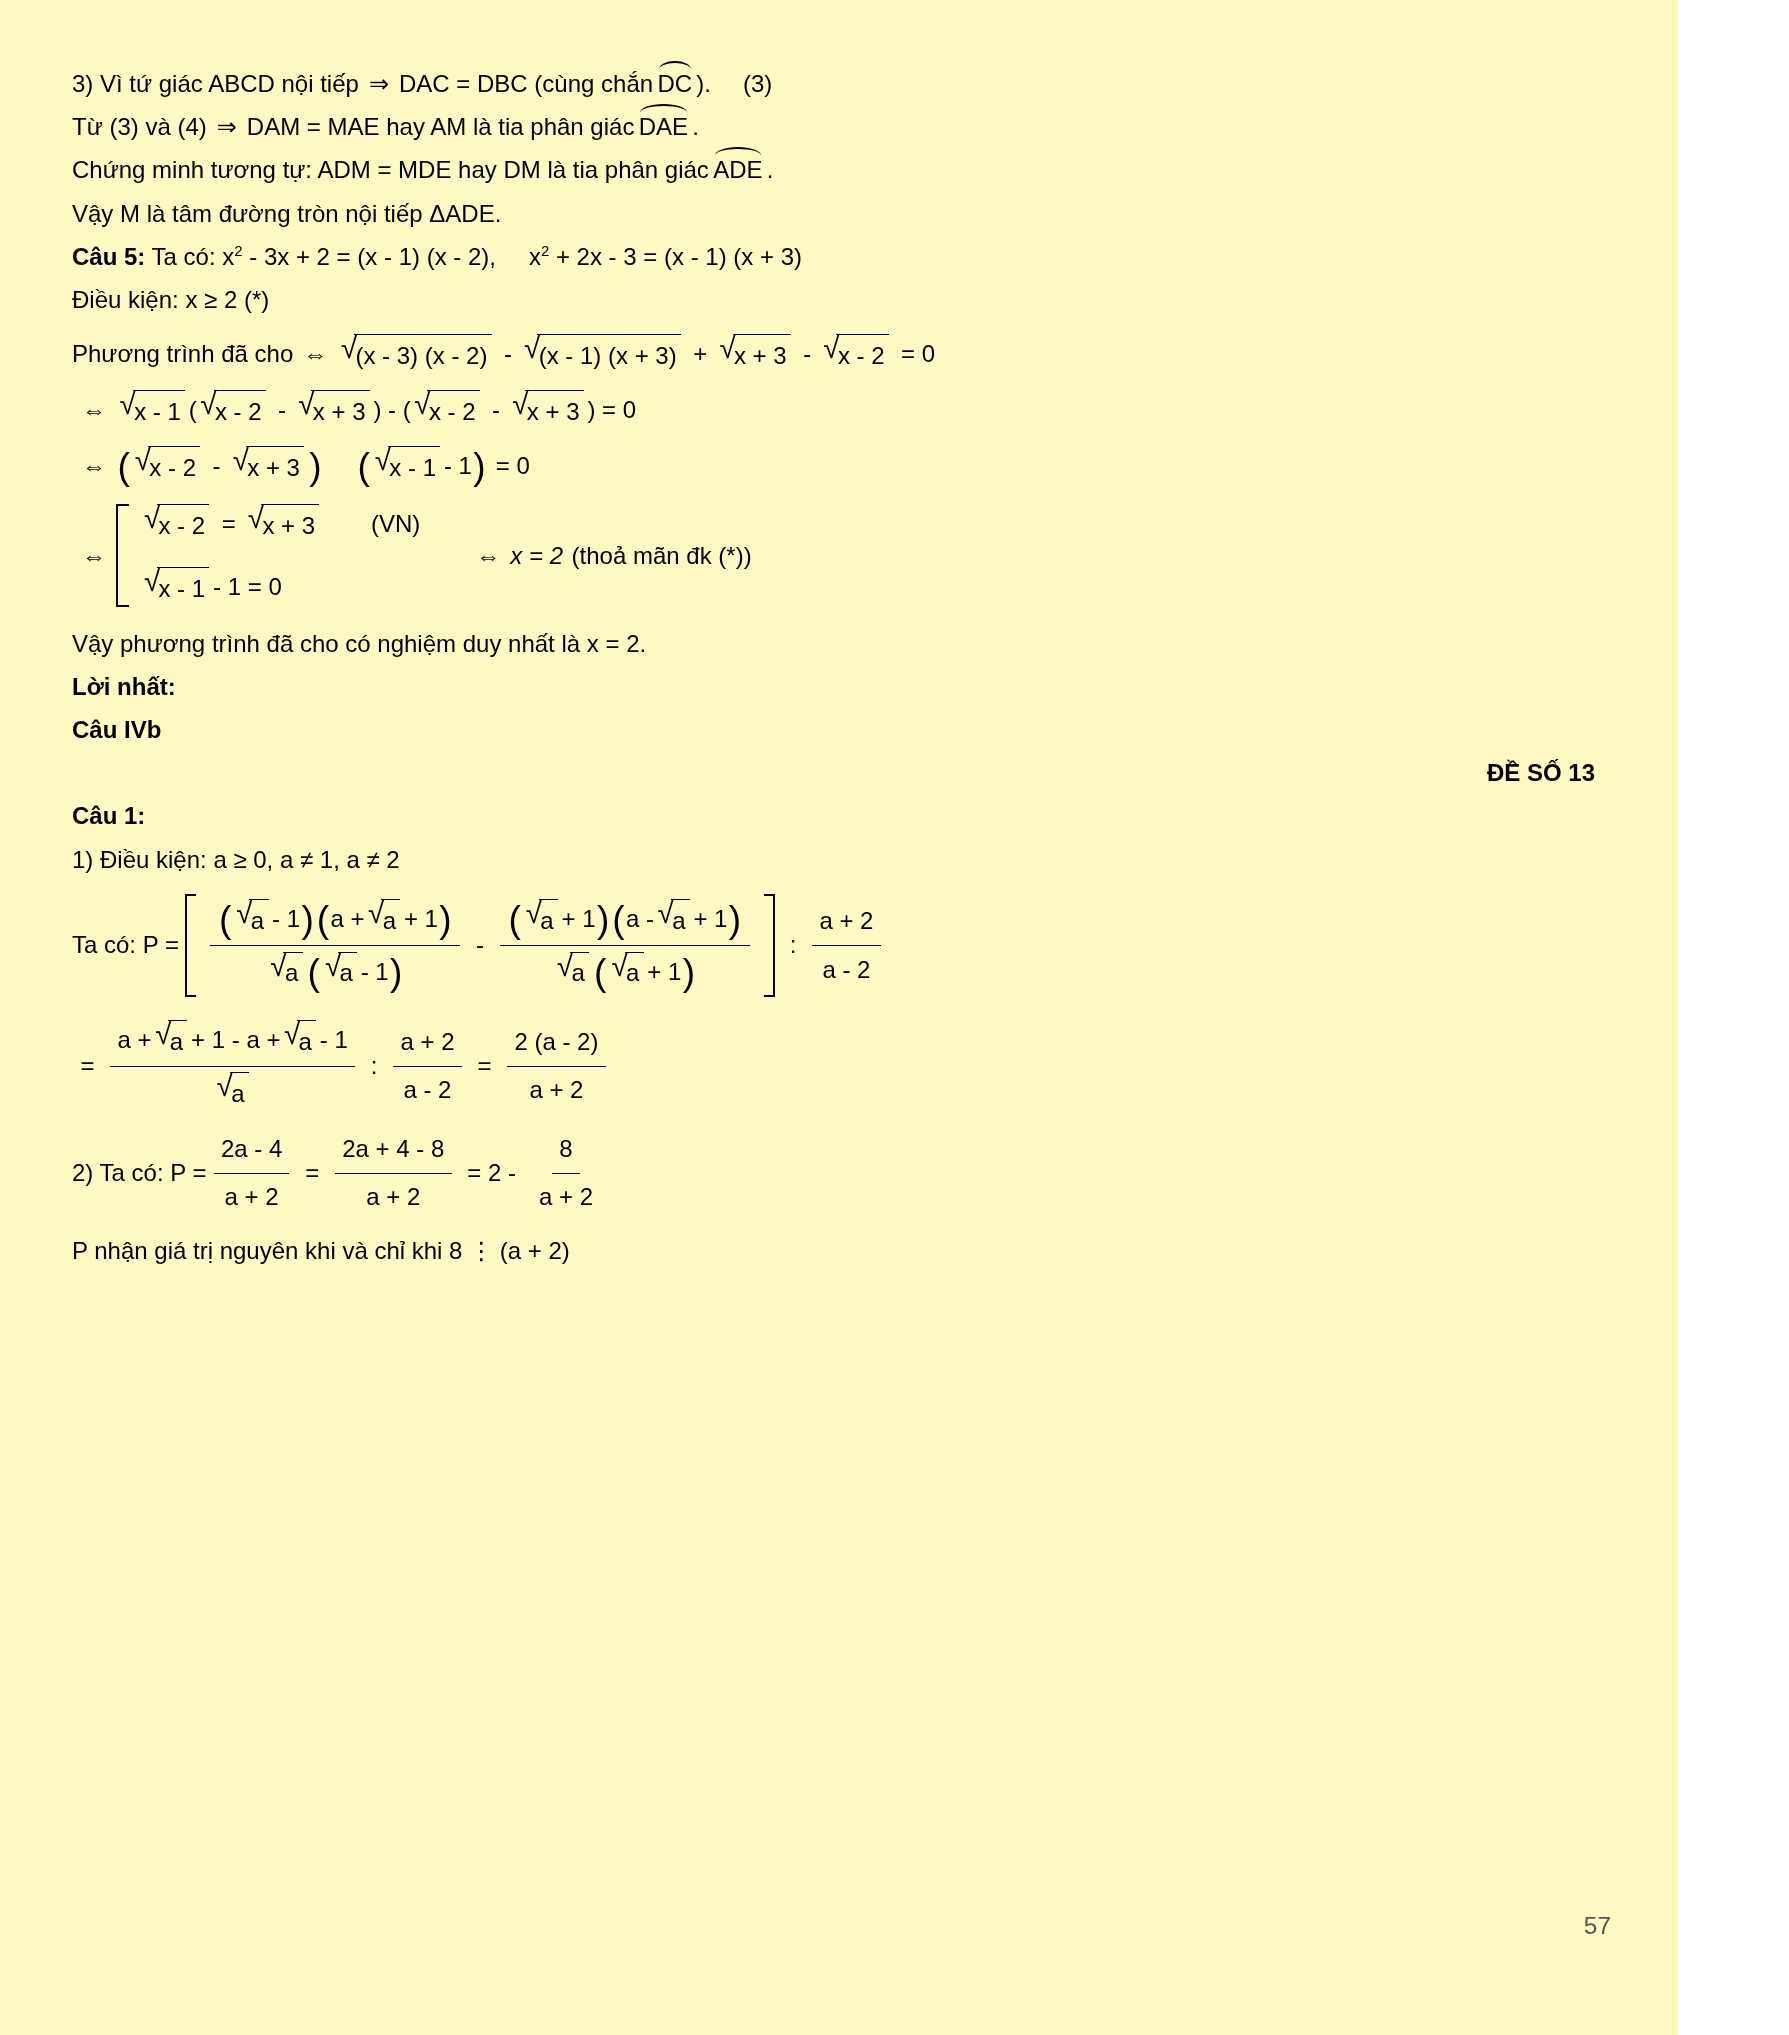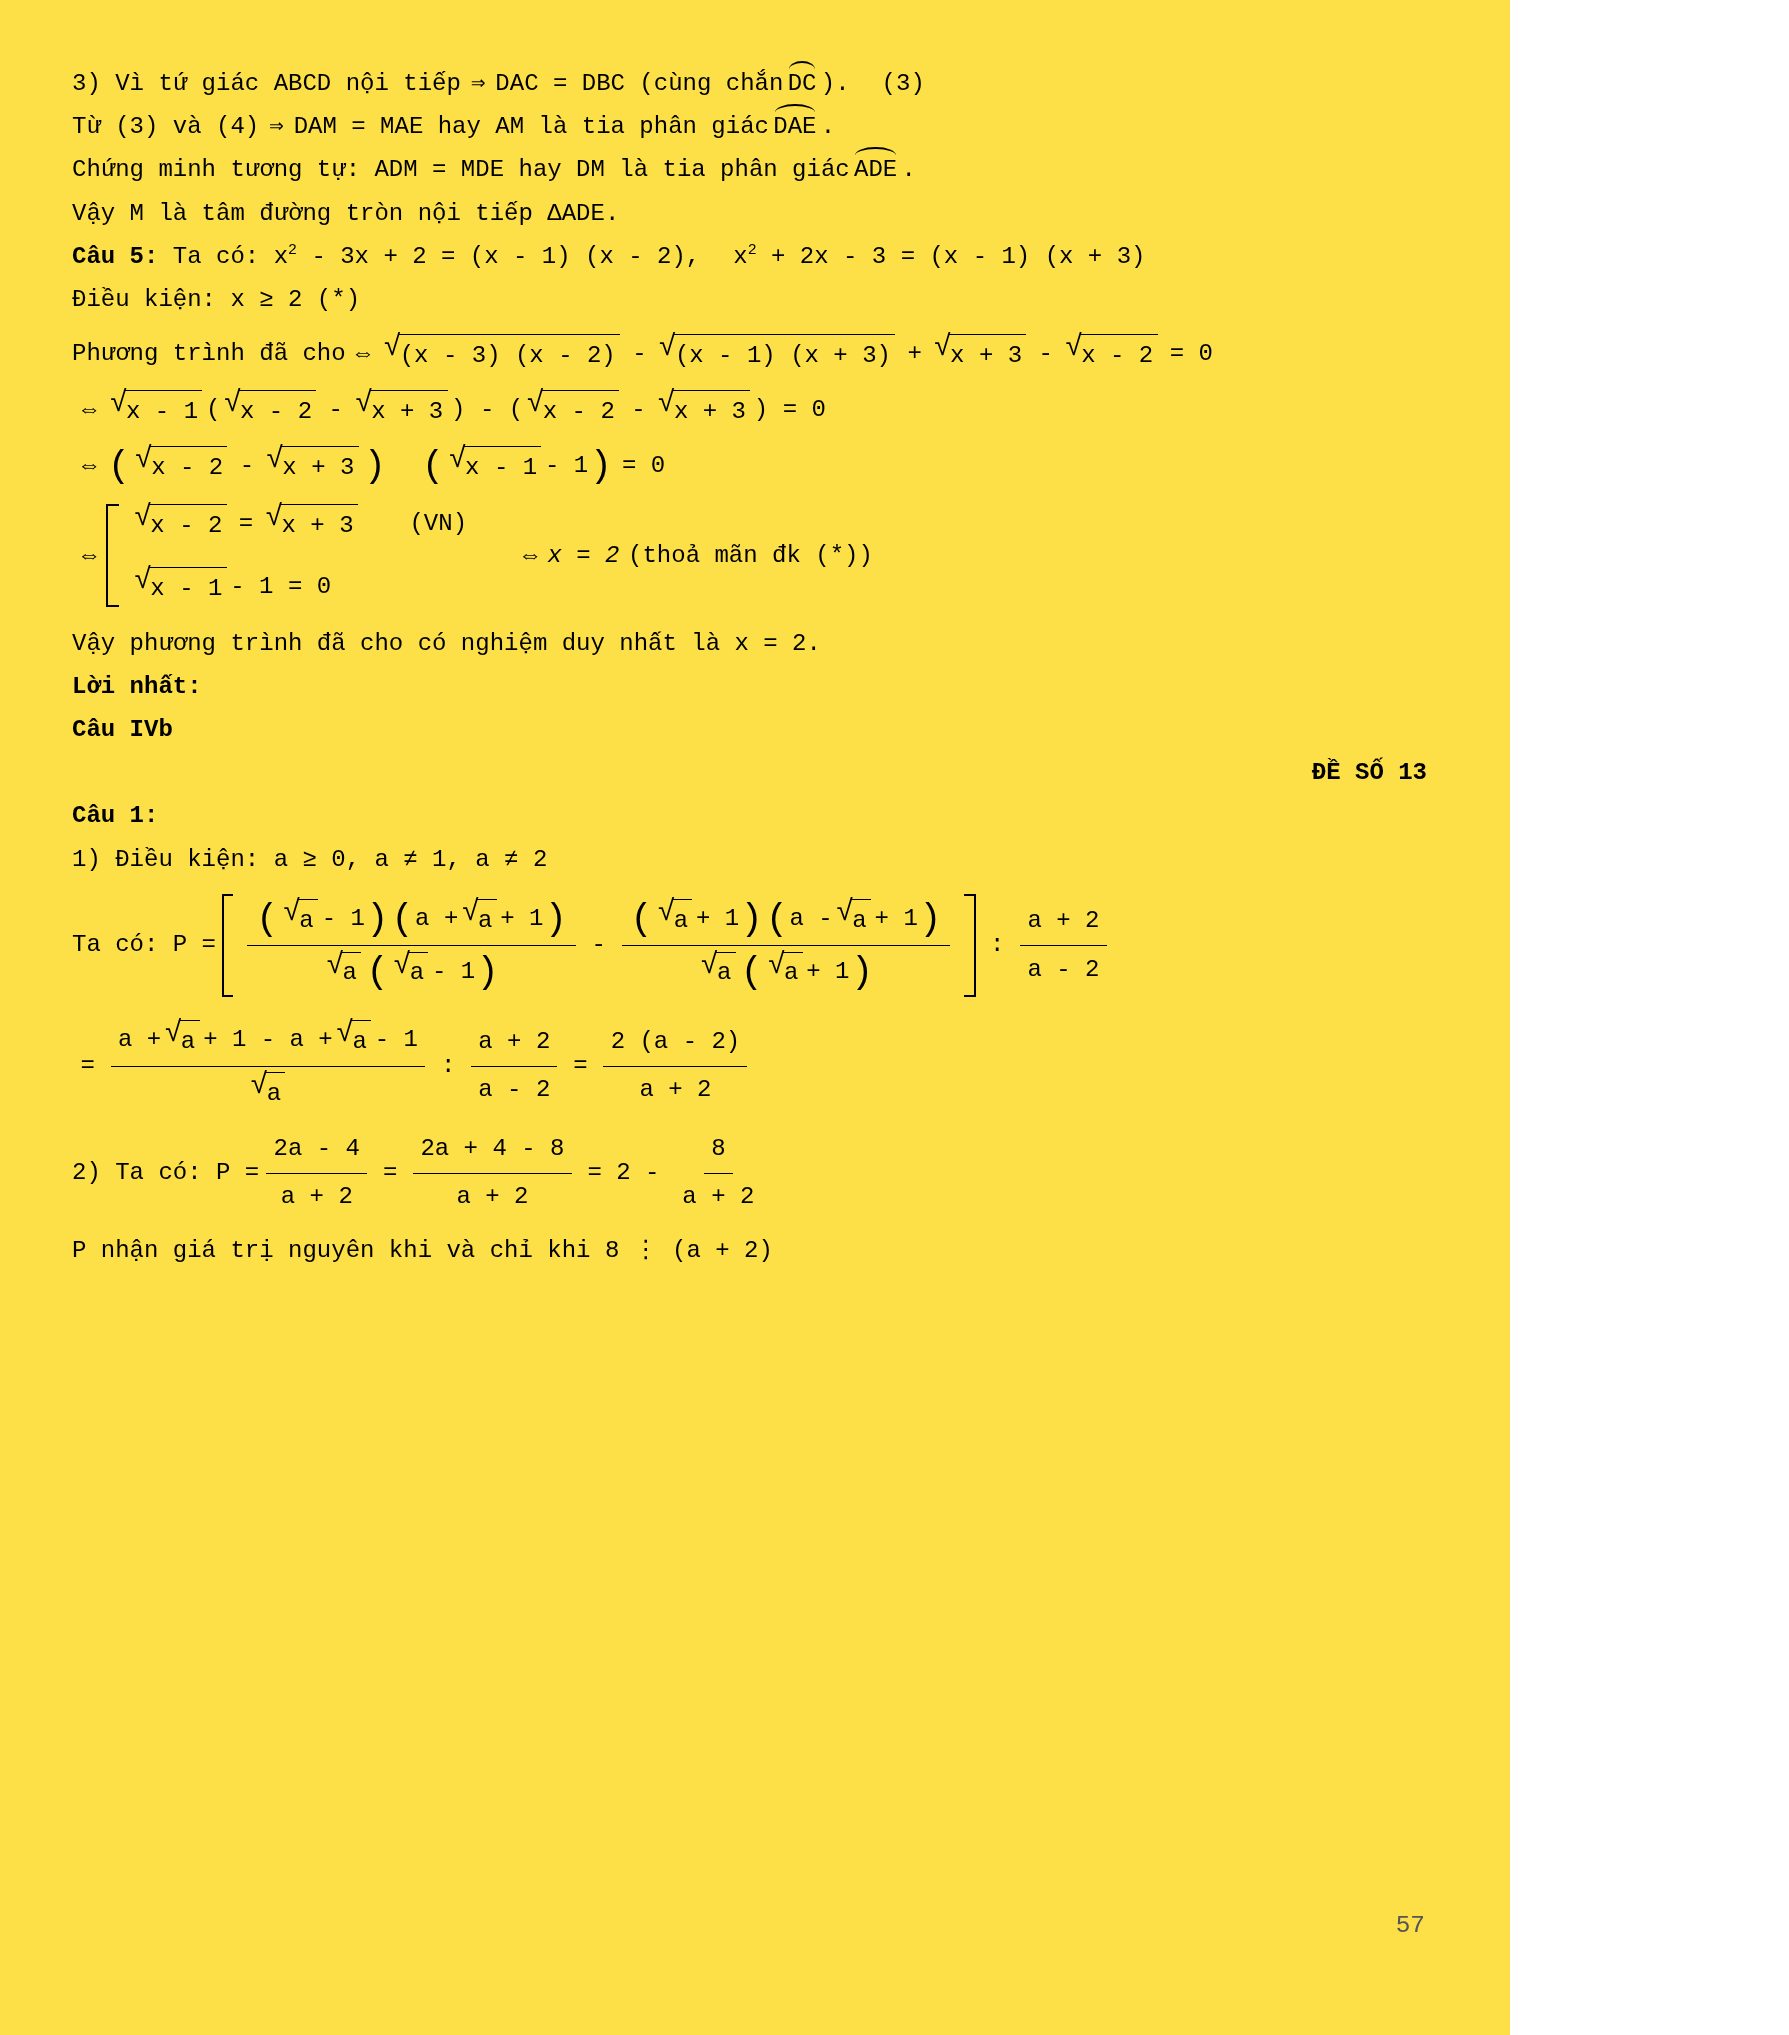--- a/index.html
+++ b/index.html
@@ -1,20 +1,20 @@
 <!DOCTYPE html>
 <html style="font-size:11.5px"><head>
 <meta charset="utf-8">
 <style>
   html,body { margin:0; padding:0; background:#ffffff; }
   .page {
     position:relative;
-    width:1510px; height:2035px;
-    background:#fde047; color:#000;
-    font-family:Liberation Mono, monospace;
+    width:1678px; height:2035px;
+    background:#fef9c3; color:#000;
+    font-family:Liberation Sans, sans-serif;
     font-size:24px; line-height:1.5;
     overflow:hidden;
   }
   .content { padding:66px 83px 0 72px; }
   p.ln { margin:0 0 7.2px 0; }
   .b { font-weight:700; }
   .arr { margin:0 10px; }
   .op  { margin:0 8.6px; }
   .op2 { margin-left:8.6px; }
   .tag { margin-left:32px; }
@@ -56,21 +56,21 @@
   .row { display:flex; align-items:center; }
   .vn { margin-left:48px; }
   .conc { margin-left:46px; display:flex; align-items:center; }
   .xit { font-style:italic; margin-right:8.6px; }
 
   .mathline { margin:16px 0; display:flex; align-items:center; flex-wrap:nowrap; }
 
   .gap40 { display:inline-block; width:33px; }
   .center { text-align:right; }
   .lb-para { font-weight:700; font-style:italic; text-align:justify; text-indent:46px; margin:0 0 33px 0; }
-  .pagenum { position:absolute; right:85px; bottom:90px; font-size:24.4px; color:#555; }
+  .pagenum { position:absolute; right:67px; bottom:90px; font-size:24.4px; color:#555; }
 
   .mb2 { margin-bottom:1.4px; } .mb6 { margin-bottom:4.3px; } .mb16 { margin-bottom:11.5px; }
   .mb30 { margin-bottom:21.5px; } .mb44 { margin-bottom:32px; } .mb60 { margin-bottom:43px; }
 </style>
 </head>
 <body>
 
 <div class="page">
   <div class="content">
 

